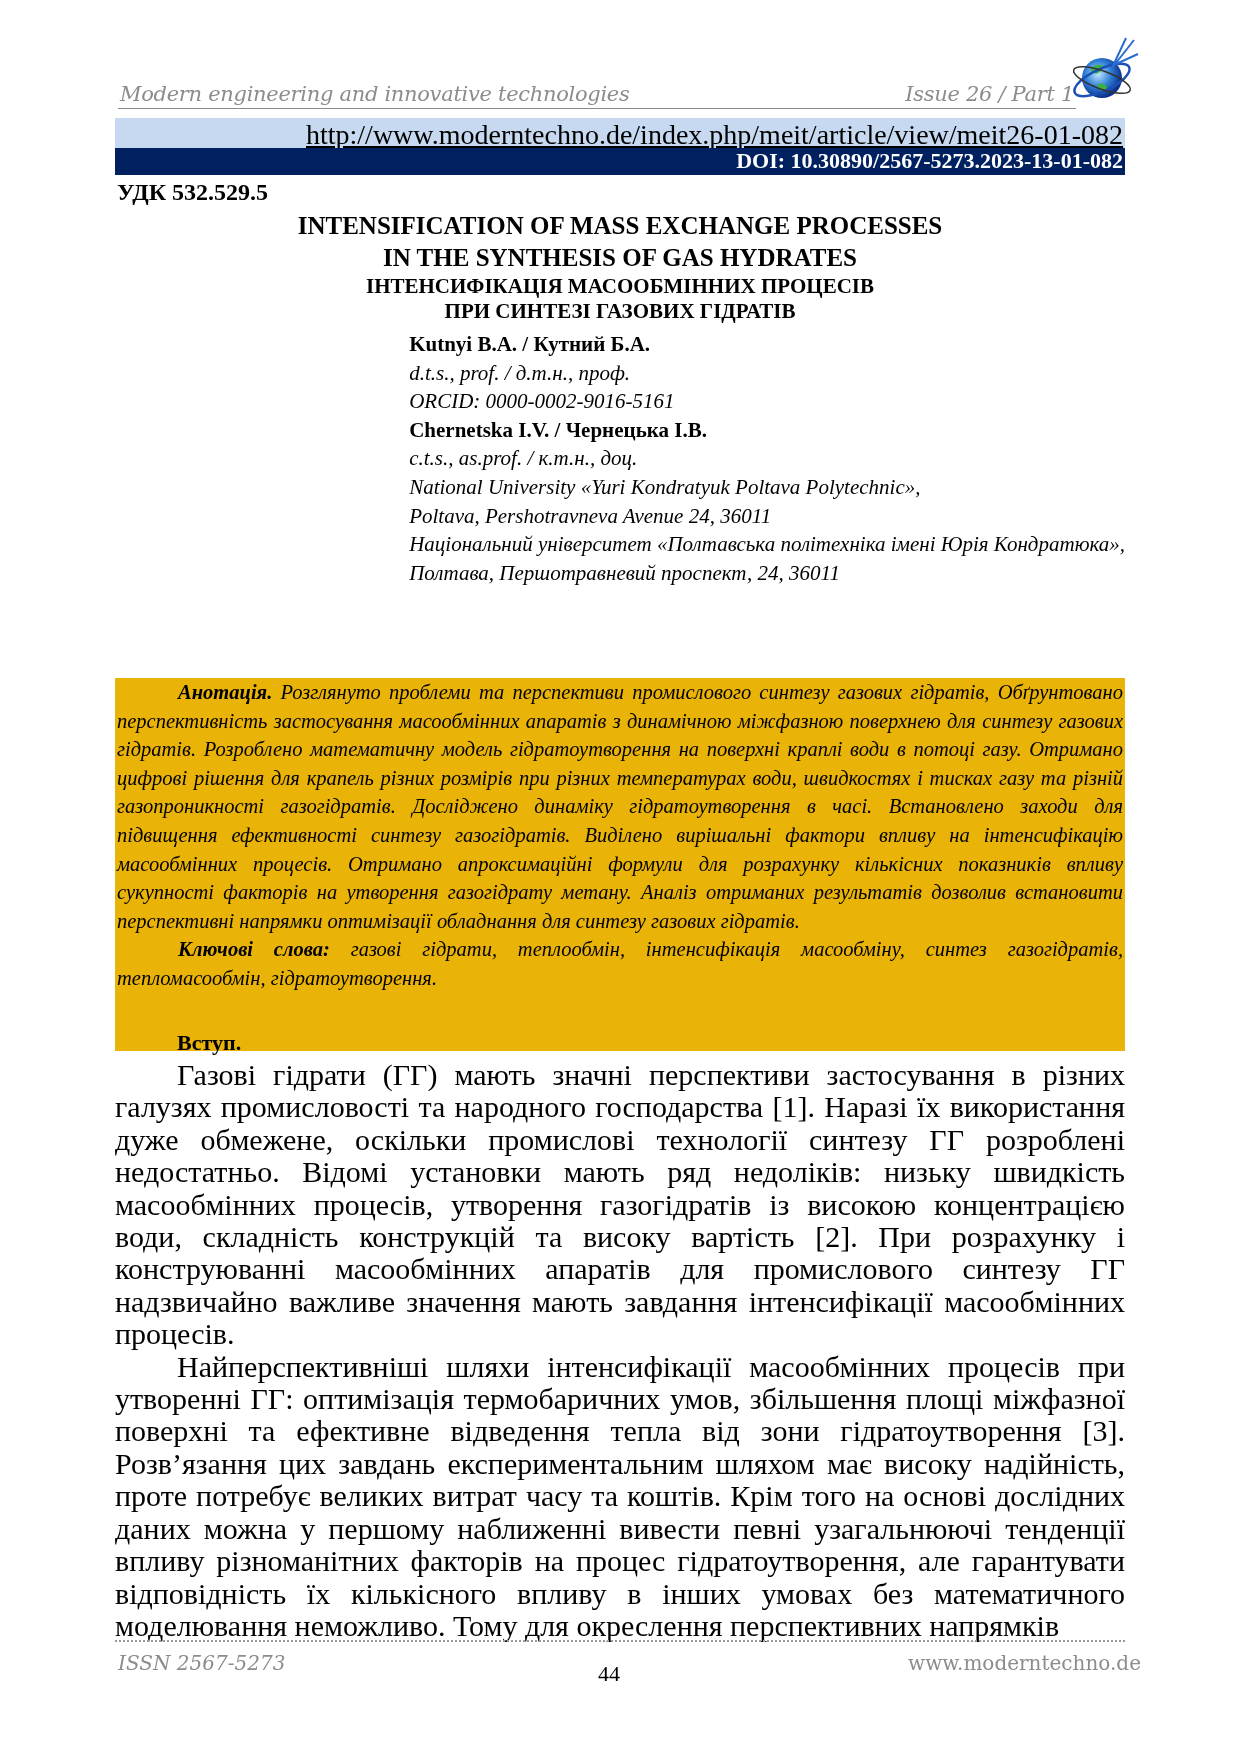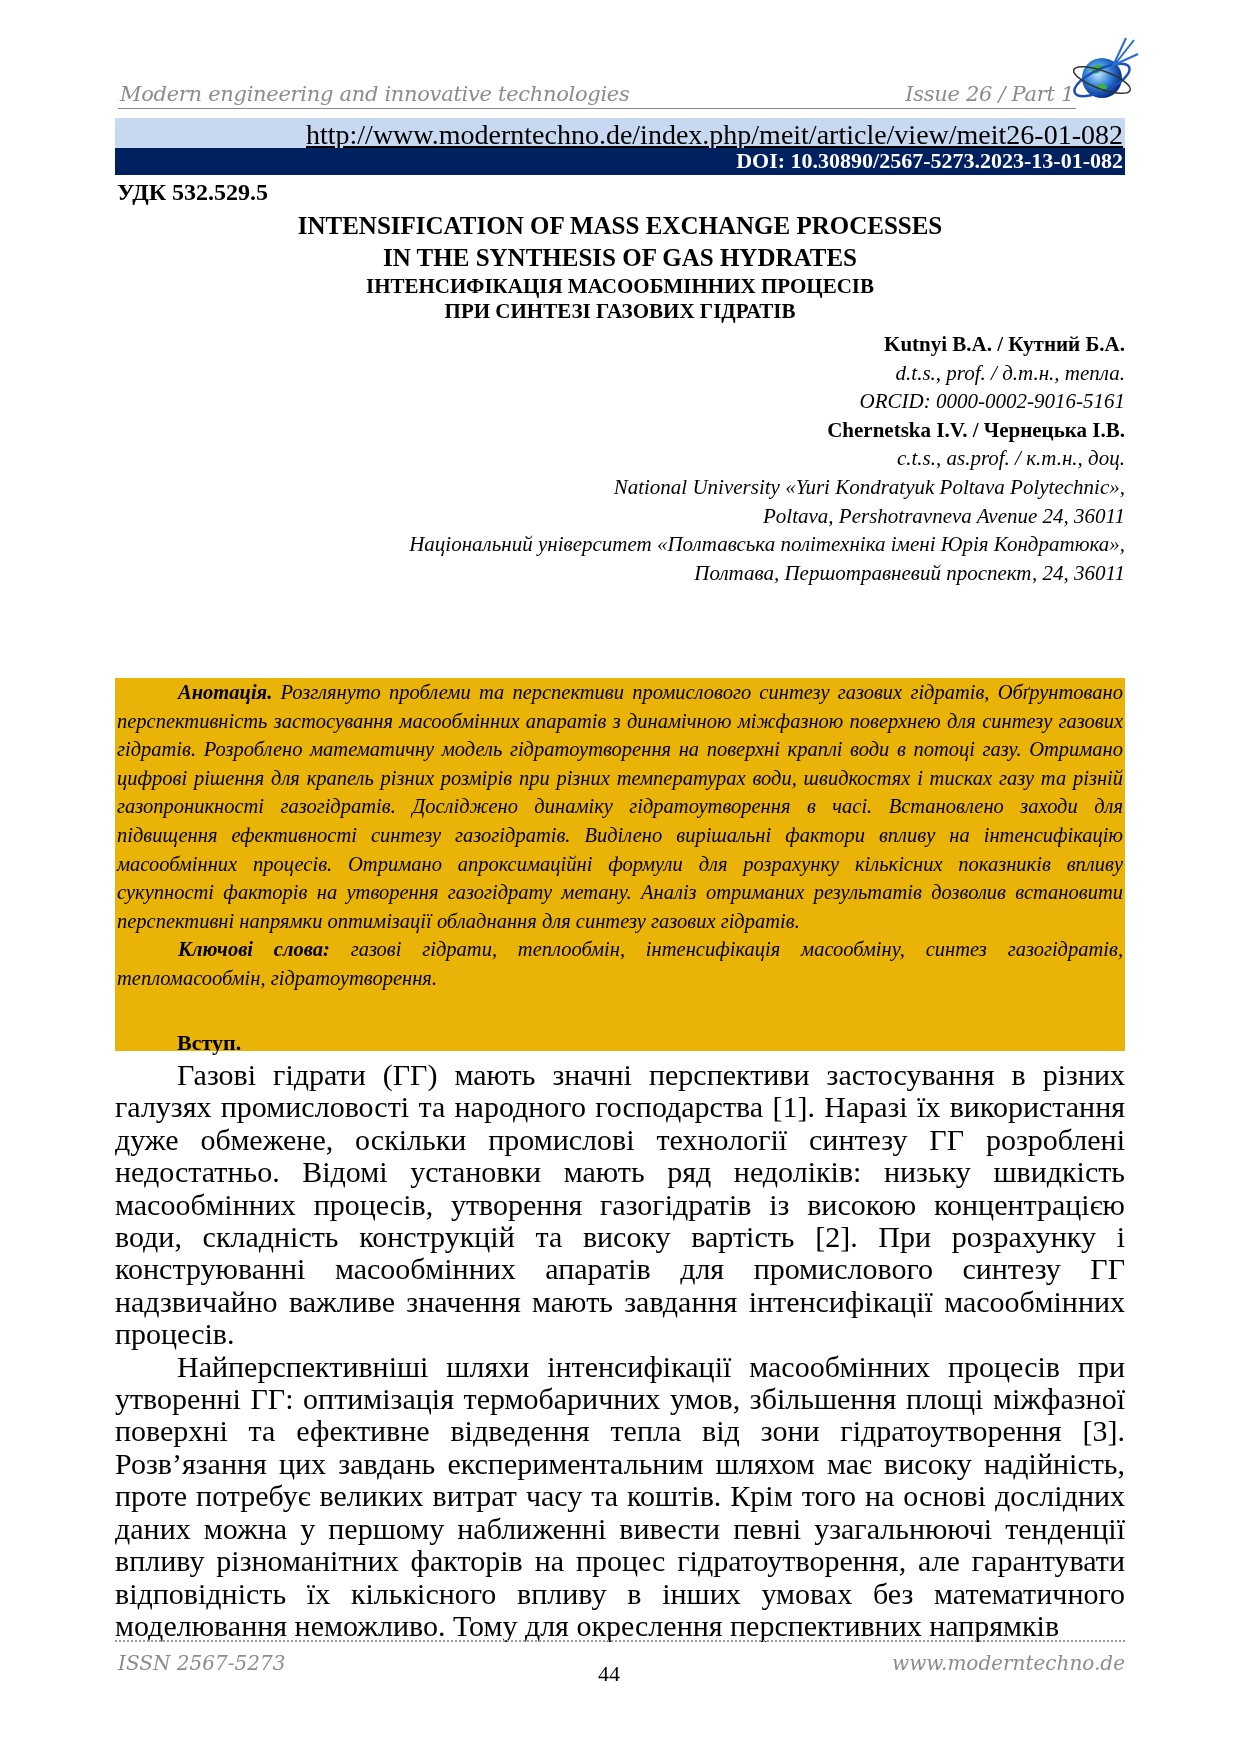--- a/index.html
+++ b/index.html
@@ -24,21 +24,21 @@
              background: #002060; }
   .doi-bar span { position: absolute; right: 2px; top: 0px; font-size: 22px; color: #fff;
                   font-weight: bold; font-family: "Liberation Serif", serif; }
 
   .udk { position: absolute; left: 117px; top: 179px; font-size: 24px; font-weight: bold; }
 
   .titles { position: absolute; left: 115px; width: 1010px; top: 210px; text-align: center; }
   .titles .en { font-size: 25px; font-weight: bold; line-height: 32px; }
   .titles .ua { font-size: 21px; font-weight: bold; line-height: 25px; }
 
-  .authors { position: absolute; right: 115px; top: 330px; text-align: right; font-size: 21px; line-height: 28.6px; }
+  .authors { position: absolute; right: 115px; top: 330px; text-align: left; font-size: 21px; line-height: 28.6px; }
   .authors .name { font-weight: bold; }
   .authors .it { font-style: italic; }
 
   
   .abstract { position: absolute; left: 115px; top: 672px; width: 1010px; height: 373px;
               background: #eab308; margin-top: 6px; }
   .abstract p { margin: 0; font-style: italic; font-size: 20.5px; line-height: 28.6px;
                 text-align: justify; text-align-last: left; padding: 0 2px; }
   .abstract .lbl { font-weight: bold; }
   .indent { text-indent: 61px; }
@@ -48,21 +48,21 @@
   .body-text h3 { margin: 0; font-size: 22px; font-weight: bold; padding-left: 62px; line-height: 32px; height: 32px; }
   .body-text p { margin: 0; font-size: 30px; line-height: 32.4px; text-align: justify; text-indent: 62px; }
   .body-text p + p { }
 
   
   .footer-line { position: absolute; left: 115px; top: 1640px; width: 1010px; height: 0;
                  border-top: 2px dotted #9a9a9a; }
   .footer-issn { position: absolute; left: 118px; top: 1651px; font-size: 20px; font-style: italic;
                  color: #8c8c8c; font-family: "DejaVu Serif", serif; text-align: right; }
   .footer-page { position: absolute; left: 598px; top: 1661px; font-size: 22px; }
-  .footer-web { position: absolute; right: 115px; top: 1651px; font-size: 20px; font-style: italic;
+  .footer-web { position: absolute; right: 99px; top: 1651px; font-size: 20px; 
                 color: #8c8c8c; font-family: "DejaVu Serif", serif; }
 </style>
 </head>
 <body>
 
 <div class="run-header">
   <span class="left">Modern engineering and innovative technologies</span>
   <span class="right">Issue 26 / Part 1</span>
 </div>
 <svg class="logo" viewBox="0 0 72 76">
@@ -92,21 +92,21 @@
 
 <div class="titles">
   <div class="en">INTENSIFICATION OF MASS EXCHANGE PROCESSES</div>
   <div class="en">IN THE SYNTHESIS OF GAS HYDRATES</div>
   <div class="ua">ІНТЕНСИФІКАЦІЯ МАСООБМІННИХ ПРОЦЕСІВ</div>
   <div class="ua">ПРИ СИНТЕЗІ ГАЗОВИХ ГІДРАТІВ</div>
 </div>
 
 <div class="authors">
   <div class="name">Kutnyi B.A. / Кутний Б.А.</div>
-  <div class="it">d.t.s., prof. / д.т.н., тепла.</div>
+  <div class="it">d.t.s., prof. / д.т.н., проф.</div>
   <div class="it">ORCID: 0000-0002-9016-5161</div>
   <div class="name">Chernetska I.V. / Чернецька І.В.</div>
   <div class="it">c.t.s., as.prof. / к.т.н., доц.</div>
   <div class="it">National University «Yuri Kondratyuk Poltava Polytechnic»,</div>
   <div class="it">Poltava, Pershotravneva Avenue 24, 36011</div>
   <div class="it">Національний університет «Полтавська політехніка імені Юрія Кондратюка»,</div>
   <div class="it">Полтава, Першотравневий проспект, 24, 36011</div>
 </div>
 
 <div class="abstract">

